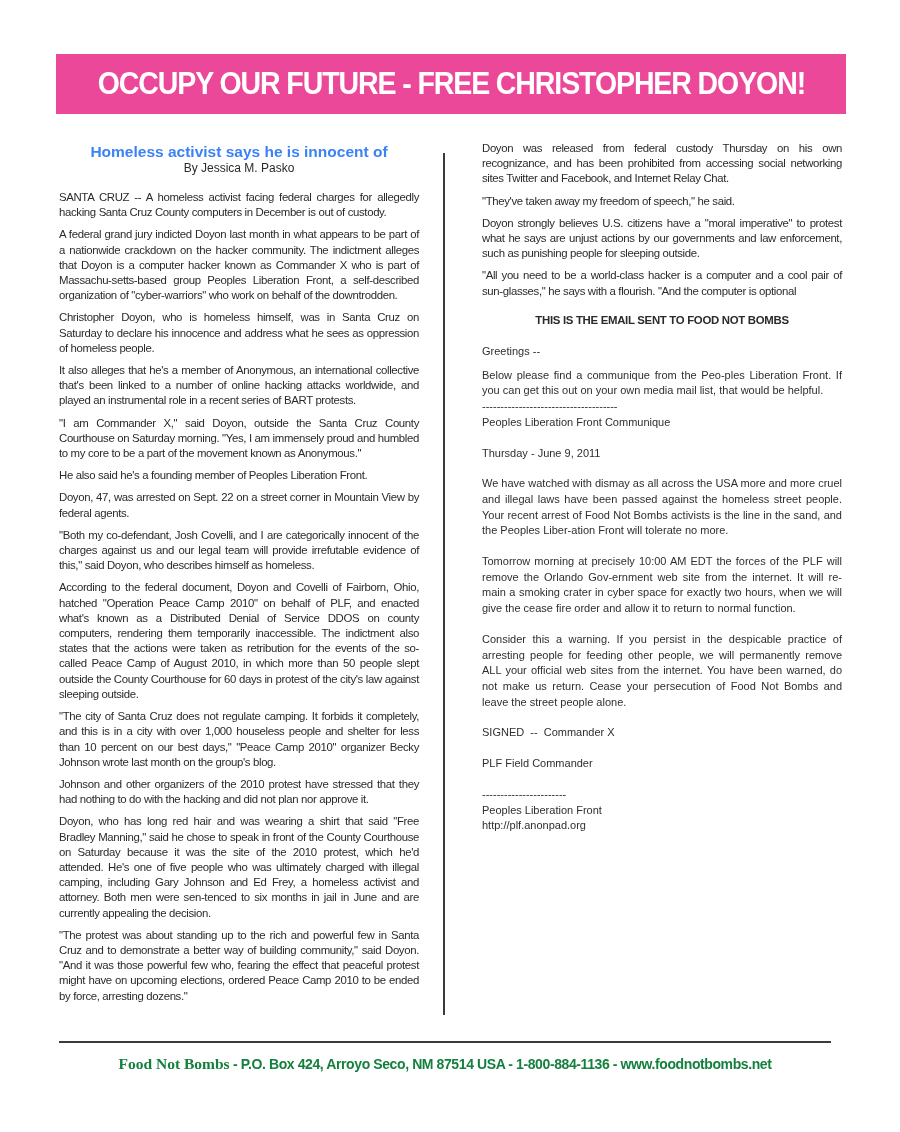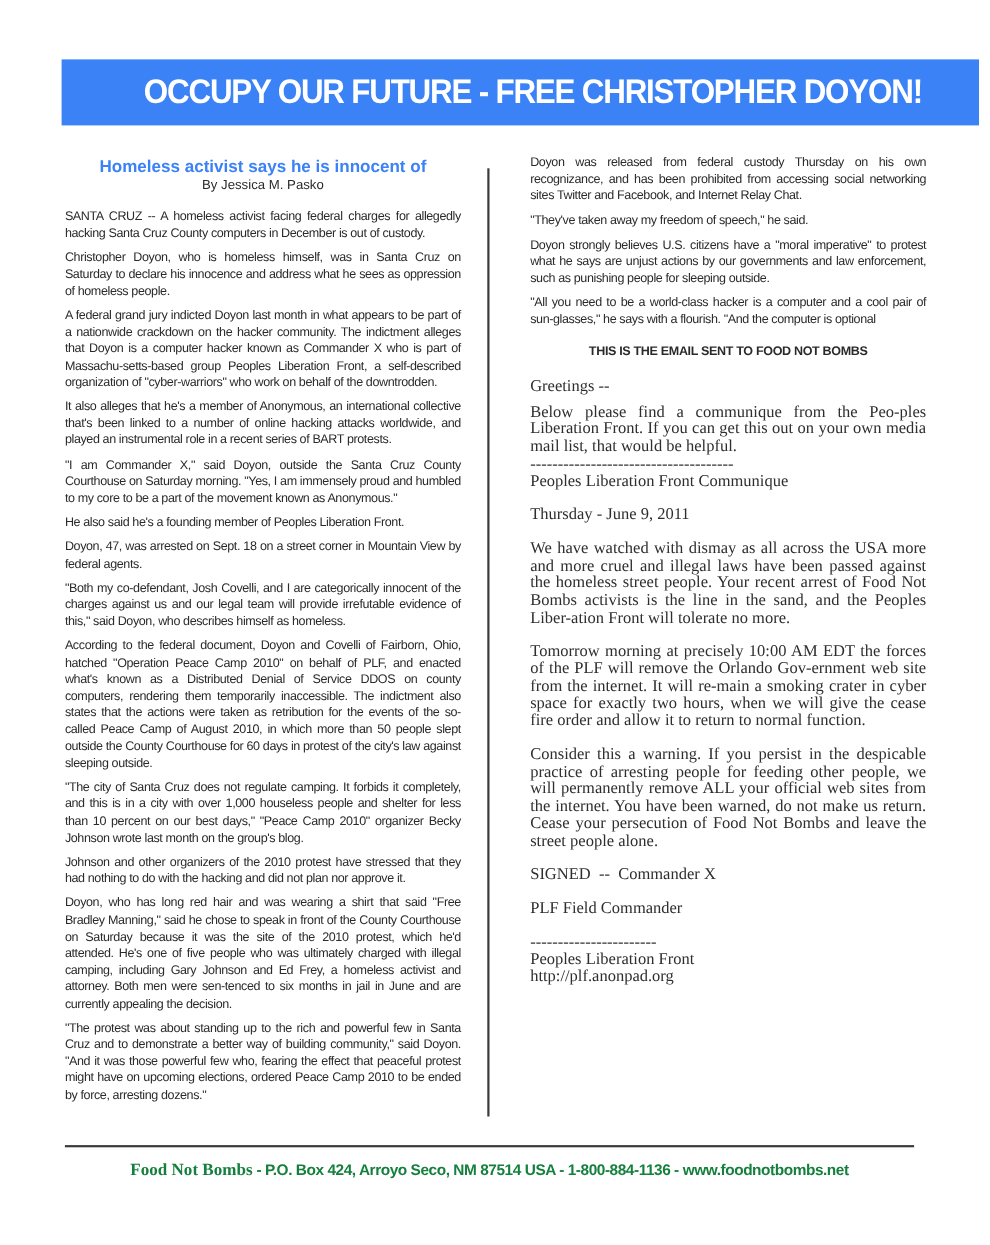--- a/index.html
+++ b/index.html
@@ -1,24 +1,23 @@
 <!DOCTYPE html>
 <html><head>
 <meta charset="utf-8">
 <style>
   html, body { margin: 0; padding: 0; background: #ffffff; }
   body { width: 900px; height: 1132px; position: relative; overflow: hidden; color: #1a1a1a; }
   .banner {
     position: absolute; left: 56px; top: 54px; width: 790px; height: 60px;
-    background: #3b82f6; color: #ffffff;
+    background: #ec4899; color: #ffffff;
     font-family: "Liberation Sans", sans-serif; font-weight: bold;
     font-size: 31px; letter-spacing: -1.2px;
-    display: flex; align-items: center; 
+    display: flex; align-items: center; justify-content: center;
     transform-origin: center; 
-    padding-left: 44px;
   }
   .banner span { display: inline-block; transform: scaleX(0.92); white-space: nowrap; }
   .col-left {
     position: absolute; left: 59px; top: 140px; width: 360px;
     font-family: "Liberation Sans", sans-serif; font-size: 11.4px; line-height: 15.2px;
     color: #2a2a2a;
   }
   .headline {
     text-align: center; font-weight: bold; font-size: 15.5px; line-height: 17px; color: #3b82f6;
     margin: 3px 0 0 0;
@@ -30,21 +29,21 @@
   }
   .col-right {
     position: absolute; left: 482px; top: 141px; width: 360px;
     font-family: "Liberation Sans", sans-serif; font-size: 11.4px; line-height: 15.2px; color: #2a2a2a;
   }
   .col-right .para { margin-bottom: 7px; }
   .email-heading {
     text-align: center; font-weight: bold; font-size: 11.4px; margin: 14px 0 16px 0; letter-spacing: -0.3px;
   }
   .mono {
-    font-family: Liberation Serif, serif; font-size: 15px; line-height: 15.7px; color: #2e2e2e;
+    font-family: Liberation Sans, sans-serif; font-size: 11px; line-height: 15.7px; color: #2e2e2e;
     margin: 0 0 8px 0; text-align: justify; white-space: normal;
   }
   .mono.pre { white-space: pre; text-align: left; }
   .mono.gap { margin-bottom: 15px; }
   .footer-rule {
     position: absolute; left: 59px; top: 1041px; width: 772px; height: 2px; background: #3a3a3a;
   }
   .footer {
     position: absolute; left: 59px; top: 1055px; width: 772px; text-align: center;
     font-family: "Liberation Sans", sans-serif; font-size: 14px; font-weight: bold; color: #15803d;
@@ -58,26 +57,26 @@
 <div class="banner">
   <span>OCCUPY OUR FUTURE - FREE CHRISTOPHER DOYON!</span>
 </div>
 
 <div class="col-left">
   <div class="headline">
     <div>Homeless activist says he is innocent of</div>
   </div>
   <div class="byline">By Jessica M. Pasko</div>
   <p class="para">SANTA CRUZ -- A homeless activist facing federal charges for allegedly hacking Santa Cruz County computers in December is out of custody.</p>
+  <p class="para">A federal grand jury indicted Doyon last month in what appears to be part of a nationwide crackdown on the hacker community. The indictment alleges that Doyon is a computer hacker known as Commander X who is part of Massachu-setts-based group Peoples Liberation Front, a self-described organization of "cyber-warriors" who work on behalf of the downtrodden.</p>
   <p class="para">Christopher Doyon, who is homeless himself, was in Santa Cruz on Saturday to declare his innocence and address what he sees as oppression of homeless people.</p>
-  <p class="para">A federal grand jury indicted Doyon last month in what appears to be part of a nationwide crackdown on the hacker community. The indictment alleges that Doyon is a computer hacker known as Commander X who is part of Massachu-setts-based group Peoples Liberation Front, a self-described organization of "cyber-warriors" who work on behalf of the downtrodden.</p>
   <p class="para">It also alleges that he's a member of Anonymous, an international collective that's been linked to a number of online hacking attacks worldwide, and played an instrumental role in a recent series of BART protests.</p>
   <p class="para">"I am Commander X," said Doyon, outside the Santa Cruz County Courthouse on Saturday morning. "Yes, I am immensely proud and humbled to my core to be a part of the movement known as Anonymous."</p>
   <p class="para">He also said he's a founding member of Peoples Liberation Front.</p>
-  <p class="para">Doyon, 47, was arrested on Sept. 18 on a street corner in Mountain View by federal agents.</p>
+  <p class="para">Doyon, 47, was arrested on Sept. 22 on a street corner in Mountain View by federal agents.</p>
   <p class="para">"Both my co-defendant, Josh Covelli, and I are categorically innocent of the charges against us and our legal team will provide irrefutable evidence of this," said Doyon, who describes himself as homeless.</p>
   <p class="para">According to the federal document, Doyon and Covelli of Fairborn, Ohio, hatched "Operation Peace Camp 2010" on behalf of PLF, and enacted what's known as a Distributed Denial of Service DDOS on county computers, rendering them temporarily inaccessible. The indictment also states that the actions were taken as retribution for the events of the so-called Peace Camp of August 2010, in which more than 50 people slept outside the County Courthouse for 60 days in protest of the city's law against sleeping outside.</p>
   <p class="para">"The city of Santa Cruz does not regulate camping. It forbids it completely, and this is in a city with over 1,000 houseless people and shelter for less than 10 percent on our best days," "Peace Camp 2010" organizer Becky Johnson wrote last month on the group's blog.</p>
   <p class="para">Johnson and other organizers of the 2010 protest have stressed that they had nothing to do with the hacking and did not plan nor approve it.</p>
   <p class="para">Doyon, who has long red hair and was wearing a shirt that said "Free Bradley Manning," said he chose to speak in front of the County Courthouse on Saturday because it was the site of the 2010 protest, which he'd attended. He's one of five people who was ultimately charged with illegal camping, including Gary Johnson and Ed Frey, a homeless activist and attorney. Both men were sen-tenced to six months in jail in June and are currently appealing the decision.</p>
   <p class="para">"The protest was about standing up to the rich and powerful few in Santa Cruz and to demonstrate a better way of building community," said Doyon. "And it was those powerful few who, fearing the effect that peaceful protest might have on upcoming elections, ordered Peace Camp 2010 to be ended by force, arresting dozens."</p>
 </div>
 
 <div class="divider"></div>
 

